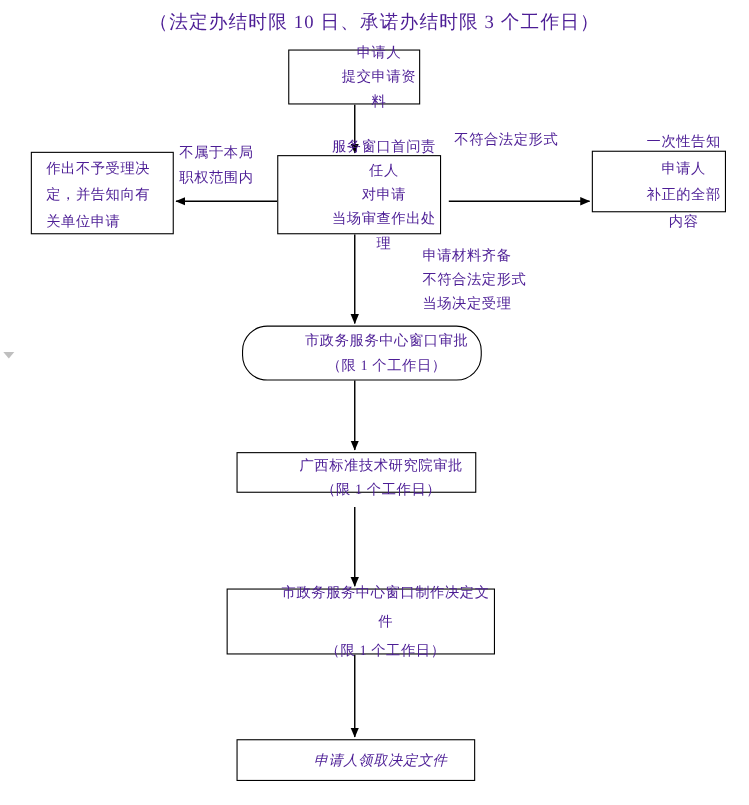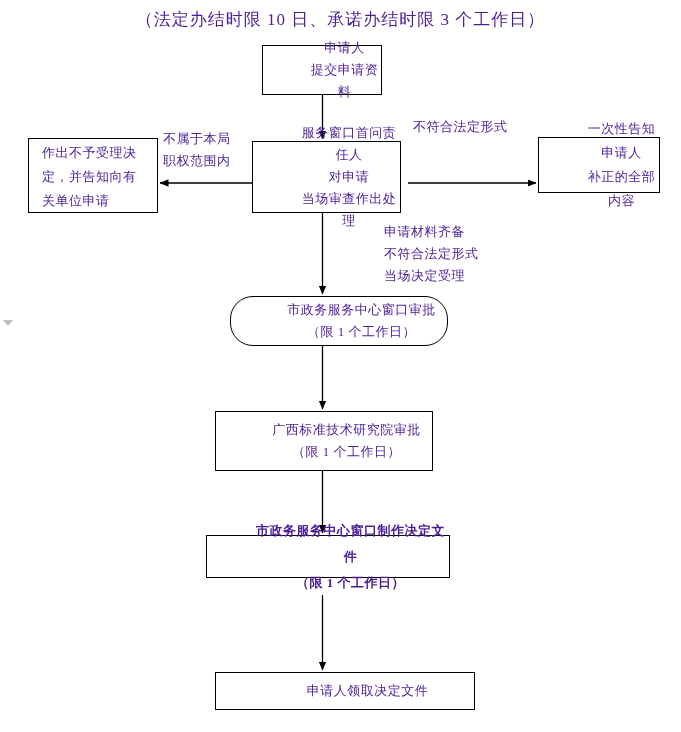--- a/index.html
+++ b/index.html
@@ -37,24 +37,24 @@
   }
   .box-applicant{left:262px;top:45px;width:120px;height:50px;}
   .box-responsible{left:252px;top:141px;width:149px;height:72px;}
   .box-reject{
     left:28px;top:138px;width:130px;height:75px;
     align-items:center;text-align:left;
     padding:2px 13px;line-height:24px;
     justify-content:flex-start;
   }
   .box-notify{left:538px;top:137px;width:122px;height:56px;line-height:24px;}
-  .box-approve1{left:230px;top:296px;width:218px;height:50px;border-radius:23px;}
-  .box-approve2{left:215px;top:411px;width:218px;height:60px;}
-  .box-makedoc{left:206px;top:535px;width:244px;height:43px;line-height:26px;font-weight:bold;}
-  .box-receive{left:215px;top:672px;width:260px;height:38px;}
+  .box-approve1{left:220px;top:296px;width:218px;height:50px;border-radius:23px;}
+  .box-approve2{left:215px;top:411px;width:218px;height:37px;justify-content:space-between;}
+  .box-makedoc{left:206px;top:535px;width:244px;height:60px;line-height:26px;}
+  .box-receive{left:215px;top:672px;width:217px;height:38px;font-style:italic;}
   .label{
     position:absolute;
     font-size:13px;
     line-height:22px;
     letter-spacing:0.5px;
     white-space:nowrap;
   }
   .label-not-in-scope{left:163px;top:128px;}
   .label-incomplete{left:413px;top:116px;}
   .label-complete{left:384px;top:221px;}

